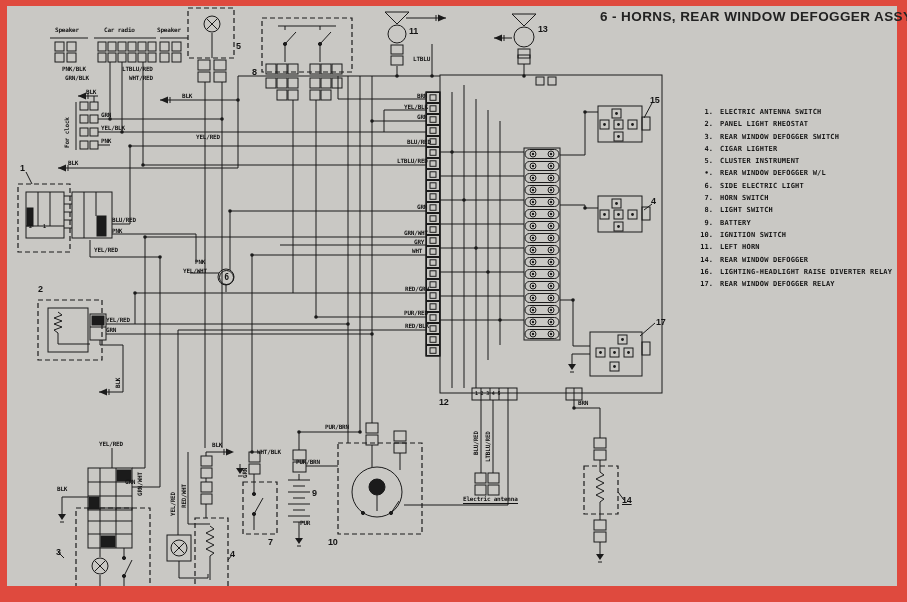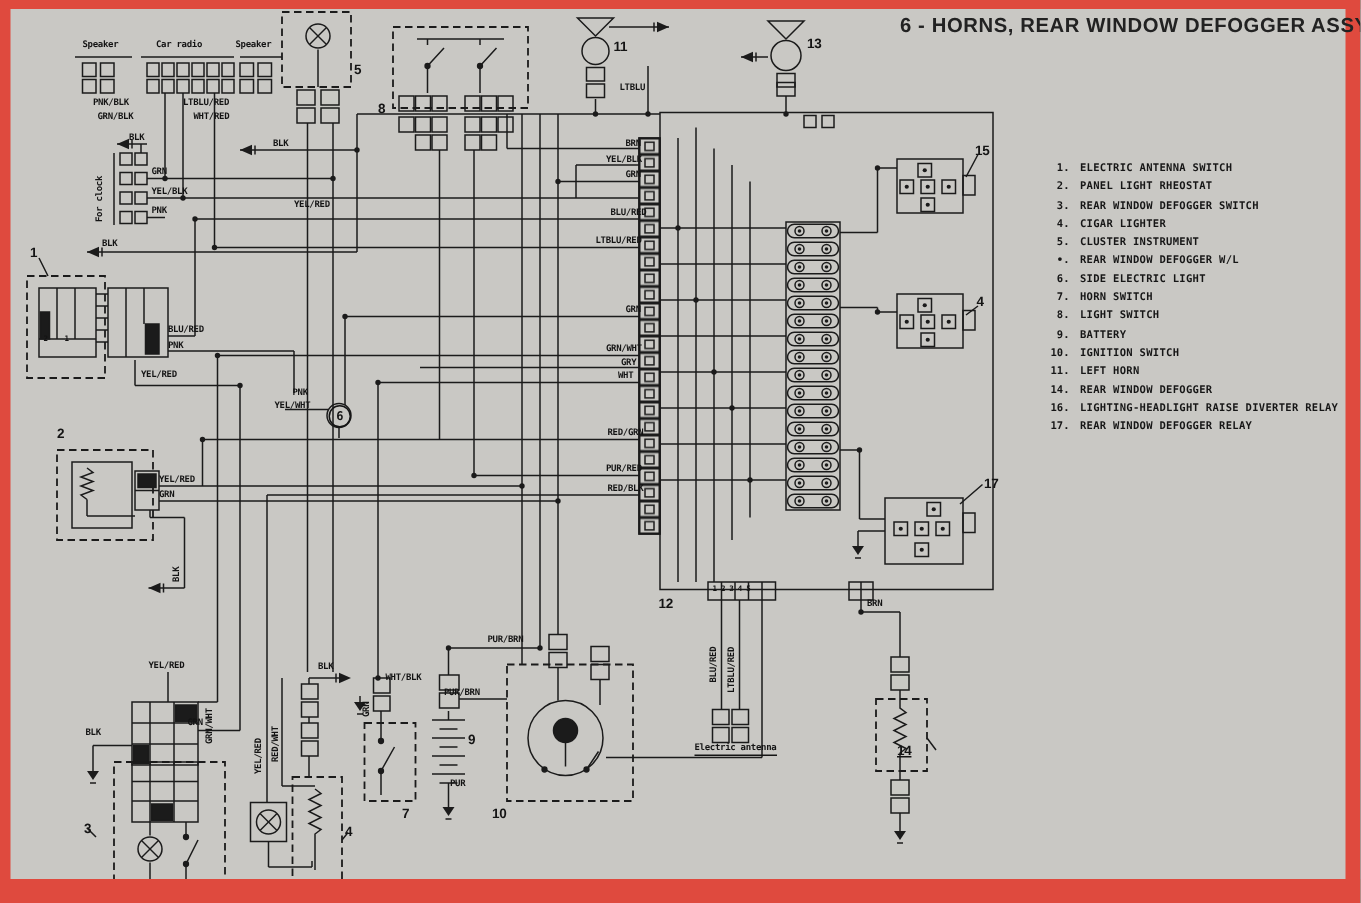--- a/index.html
+++ b/index.html
@@ -481,21 +481,21 @@
       <span class="lbl" style="left: 404px; top: 230px;">GRN/WHT</span>
       <span class="lbl" style="left: 414px; top: 239px;">GRY</span>
       <span class="lbl" style="left: 412px; top: 248px;">WHT</span>
       <span class="lbl" style="left: 405px; top: 286px;">RED/GRN</span>
       <span class="lbl" style="left: 404px; top: 310px;">PUR/RED</span>
       <span class="lbl" style="left: 405px; top: 323px;">RED/BLK</span>
       <span class="lbl n" style="left: 439px; top: 397px;">12</span>
       <span class="lbl n" style="left: 650px; top: 95px;">15</span>
       <span class="lbl n" style="left: 651px; top: 196px;">4</span>
       <span class="lbl n" style="left: 656px; top: 317px;">17</span>
-      <span class="lbl n" style="left: 598px; top: 495px; text-decoration: underline;">14</span>
+      <span class="lbl n" style="left: 622px; top: 495px; text-decoration: underline;">14</span>
       <span class="lbl" style="left: 578px; top: 400px;">BRN</span>
       <span class="lbl v" style="left: 473px; top: 455px;">BLU/RED</span>
       <span class="lbl v" style="left: 485px; top: 462px;">LTBLU/RED</span>
       <span class="lbl u" style="left: 463px; top: 496px;">Electric antenna</span>
       <span class="lbl" style="left: 257px; top: 449px;">WHT/BLK</span>
       <span class="lbl v" style="left: 242px; top: 478px;">GRN</span>
       <span class="lbl" style="left: 325px; top: 424px;">PUR/BRN</span>
       <span class="lbl" style="left: 296px; top: 459px;">PUR/BRN</span>
       <span class="lbl n" style="left: 312px; top: 488px;">9</span>
       <span class="lbl" style="left: 300px; top: 520px;">PUR</span>

